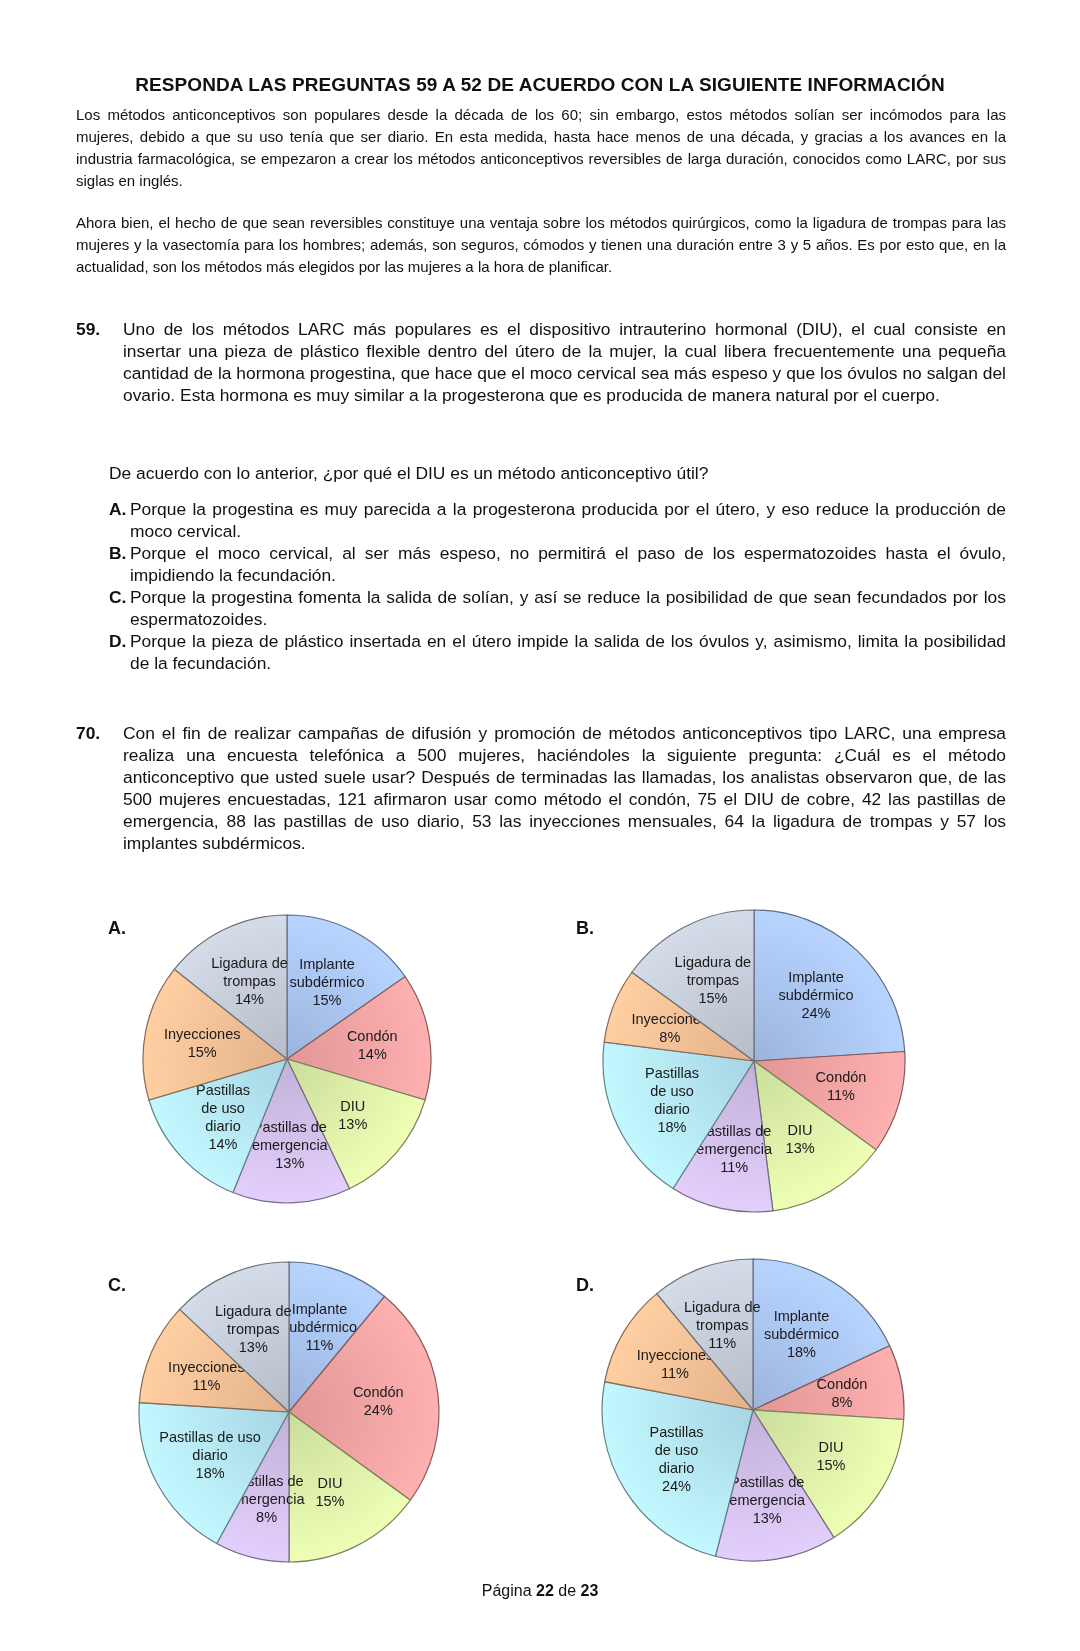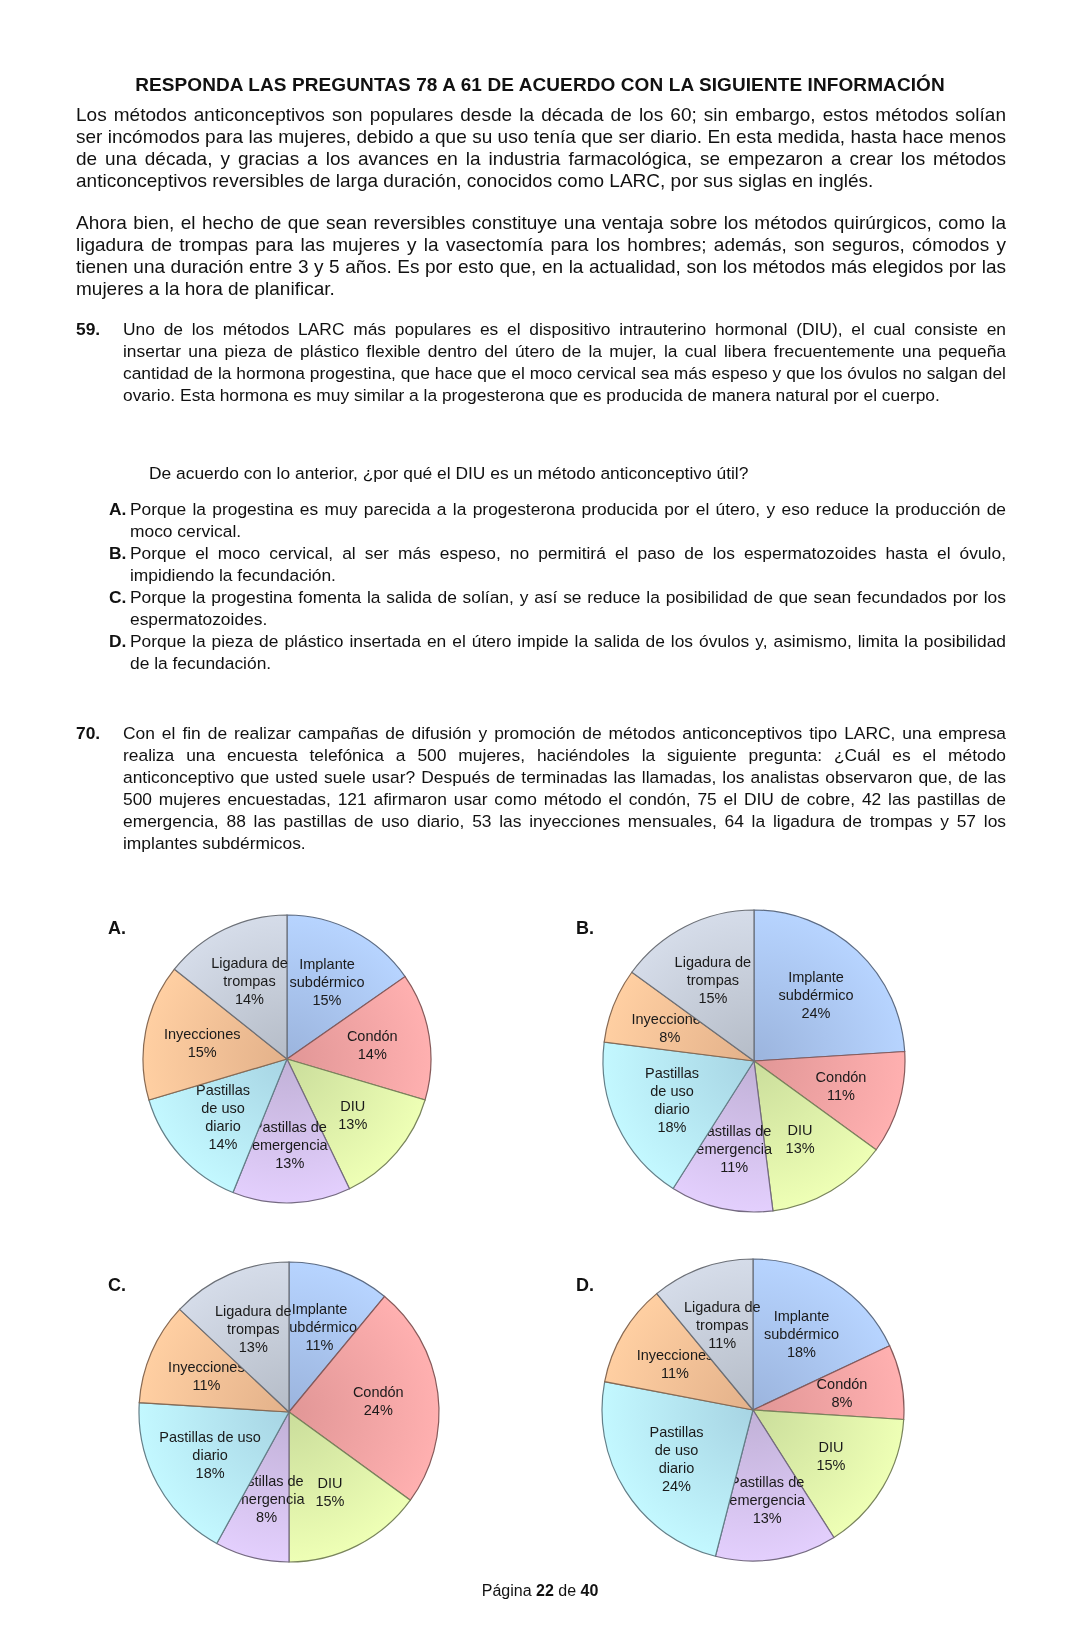--- a/index.html
+++ b/index.html
@@ -1,41 +1,41 @@
 <!DOCTYPE html>
 <html><head>
 <meta charset="utf-8">
 <style>
   html, body { margin: 0; padding: 0; background: #ffffff; }
   body { width: 1080px; height: 1651px; position: relative; overflow: hidden;
          font-family: "Liberation Sans", sans-serif; color: #111; }
   .page { position: absolute; left: 0; top: 0; width: 1080px; height: 1651px; }
   .title { position: absolute; left: 60px; width: 960px; top: 74px; text-align: center;
            font-weight: bold; font-size: 19px; letter-spacing: 0.1px; }
-  .para { position: absolute; left: 76px; width: 930px; font-size: 19px; line-height: 22px;
+  .para { position: absolute; left: 76px; width: 930px; font-size: 15px; line-height: 22px;
           text-align: justify; }
   .q { position: absolute; left: 76px; width: 930px; font-size: 17.4px; line-height: 22px; text-align: justify; }
   .q .num { font-weight: bold; position: absolute; left: 0; top: 0; }
   .q .body { margin-left: 47px; display: block; }
-  .prompt { position: absolute; left: 109px; width: 900px; font-size: 17.4px; line-height: 22px; margin-left: 40px; }
+  .prompt { position: absolute; left: 109px; width: 900px; font-size: 17.4px; line-height: 22px; }
   .opt { position: absolute; left: 109px; width: 897px; font-size: 17.4px; line-height: 22px; text-align: justify; }
   .opt .letter { position: absolute; left: 0; top: 0; font-weight: bold; }
   .opt .text { display: block; margin-left: 21px; }
   .chart-label { position: absolute; font-weight: bold; font-size: 18px; }
   svg.pie { position: absolute; overflow: visible; }
   svg.pie text { font-family: "Liberation Sans", sans-serif; font-size: 14.5px; fill: #1a1a1a; }
   .footer { position: absolute; left: 0; width: 1080px; top: 1582px; text-align: center; font-size: 16px; }
   .footer b { font-weight: bold; text-align: right; }
 </style>
 </head>
 <body>
 
 <div class="page">
 
-  <div class="title">RESPONDA LAS PREGUNTAS 78 A 61 DE ACUERDO CON LA SIGUIENTE INFORMACIÓN</div>
+  <div class="title">RESPONDA LAS PREGUNTAS 59 A 52 DE ACUERDO CON LA SIGUIENTE INFORMACIÓN</div>
 
   <p class="para" style="top:104px;margin:0;">Los métodos anticonceptivos son populares desde la década de los 60; sin embargo, estos métodos solían ser incómodos para las mujeres, debido a que su uso tenía que ser diario. En esta medida, hasta hace menos de una década, y gracias a los avances en la industria farmacológica, se empezaron a crear los métodos anticonceptivos reversibles de larga duración, conocidos como LARC, por sus siglas en inglés.</p>
   <p class="para" style="top:212px;margin:0;">Ahora bien, el hecho de que sean reversibles constituye una ventaja sobre los métodos quirúrgicos, como la ligadura de trompas para las mujeres y la vasectomía para los hombres; además, son seguros, cómodos y tienen una duración entre 3 y 5 años. Es por esto que, en la actualidad, son los métodos más elegidos por las mujeres a la hora de planificar.</p>
 
   <div class="q" style="top:318px;">
     <span class="num">59.</span>
     <span class="body">Uno de los métodos LARC más populares es el dispositivo intrauterino hormonal (DIU), el cual consiste en insertar una pieza de plástico flexible dentro del útero de la mujer, la cual libera frecuentemente una pequeña cantidad de la hormona progestina, que hace que el moco cervical sea más espeso y que los óvulos no salgan del ovario. Esta hormona es muy similar a la progesterona que es producida de manera natural por el cuerpo.</span>
   </div>
   <div class="prompt" style="top:462px;">De acuerdo con lo anterior, ¿por qué el DIU es un método anticonceptivo útil?</div>
 
@@ -248,15 +248,15 @@
       <path d="M753,1410 L604.67,1381.71 A151,151 0 0 1 656.75,1293.65 Z" fill="url(#g3_5)" stroke="#886a53" stroke-width="1.2"></path>
       <text text-anchor="middle"><tspan x="675.0" y="1359.9">Inyecciones</tspan><tspan x="675.0" y="1377.9">11%</tspan></text>
       <path d="M753,1410 L656.75,1293.65 A151,151 0 0 1 753.00,1259.00 Z" fill="url(#g3_6)" stroke="#6c7077" stroke-width="1.2"></path>
       <text text-anchor="middle"><tspan x="722.3" y="1311.8">Ligadura de</tspan><tspan x="722.3" y="1329.8">trompas</tspan><tspan x="722.3" y="1347.8">11%</tspan></text>
     </svg>
 
   <div class="footer">
     <span>Página</span>
     <b>22</b>
     <span>de</span>
-    <b>40</b>
+    <b>23</b>
   </div>
 </div>
 
 </body></html>

